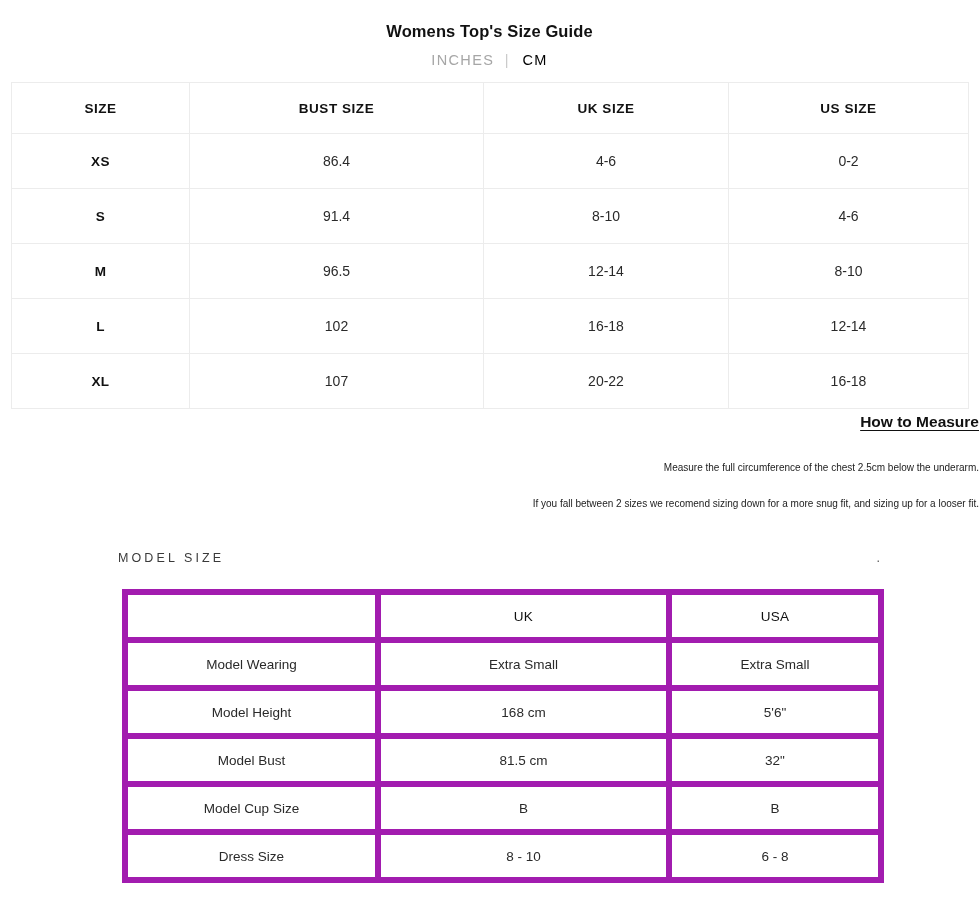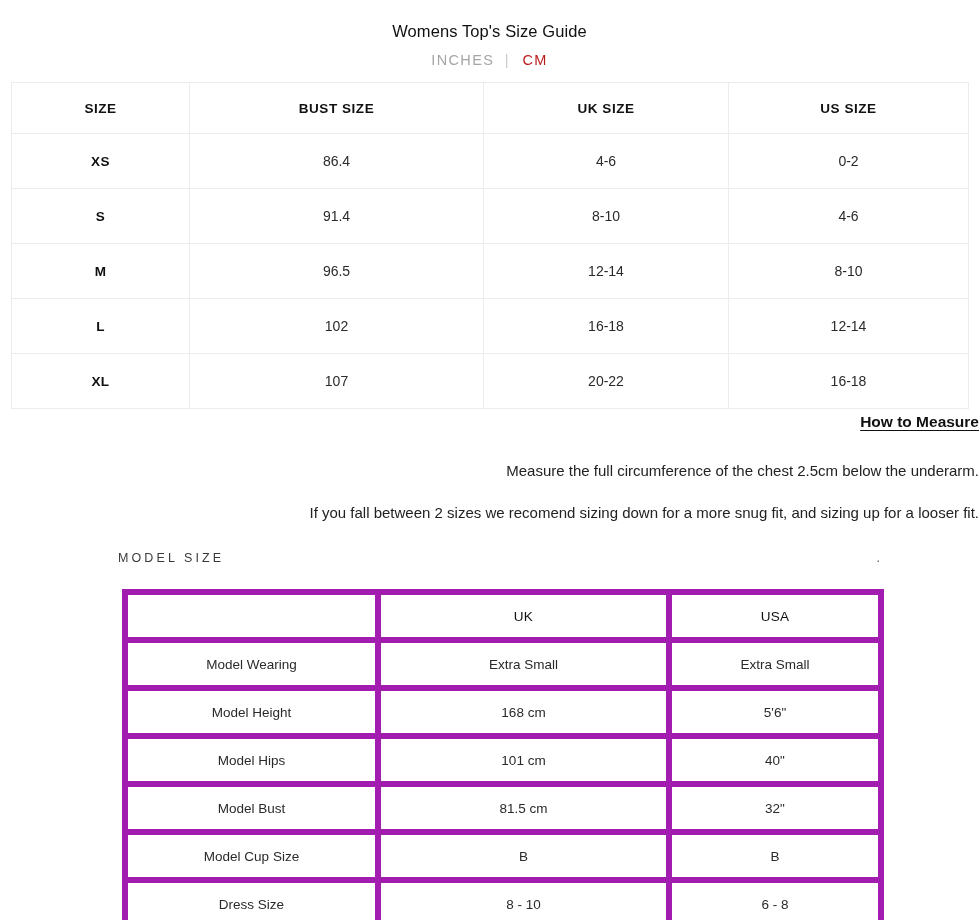--- a/index.html
+++ b/index.html
@@ -13,42 +13,42 @@
     font-family: "Liberation Sans", sans-serif;
     color: #1a1a1a;
     overflow: hidden;
     position: relative;
   }
 
   
   .page-title {
     text-align: center;
     font-size: 16.5px;
-    font-weight: normal;
+    font-weight: bold;
     color: #111111;
     letter-spacing: 0.1px;
     margin: 0;
     padding-top: 22px;
     line-height: 1.2;
   }
 
   .unit-toggle {
     text-align: center;
     margin-top: 10px;
     font-size: 14.5px;
     letter-spacing: 1.4px;
     line-height: 1.2;
     white-space: nowrap;
   }
   .unit-toggle .unit {
     cursor: pointer;
     display: inline-block;
   }
   .unit-inactive { color: #a6a6a6; }
-  .unit-active   { color: #b91c1c; }
+  .unit-active   { color: #000000; }
   .unit-sep {
     color: #c9c9c9;
     display: inline-block;
     padding: 0 7px 0 5px;
     font-weight: 300;
   }
 
   
   .size-table-wrap {
     position: absolute;
@@ -103,21 +103,21 @@
     font-size: 15.5px;
     font-weight: bold;
     color: #111111;
     text-decoration: underline;
     text-underline-offset: 3px;
     display: inline-block;
     margin: 0;
     line-height: 1.3;
   }
   .measure-line {
-    font-size: 15px;
+    font-size: 10px;
     font-weight: normal;
     color: #222222;
     line-height: 1.35;
   }
   .measure-line-1 { margin-top: 29px; }
   .measure-line-2 { margin-top: 22px; }
 
   
   .model-heading-row {
     position: absolute;
@@ -262,25 +262,20 @@
         <td>Model Wearing</td>
         <td>Extra Small</td>
         <td>Extra Small</td>
       </tr>
       <tr>
         <td>Model Height</td>
         <td>168 cm</td>
         <td>5'6"</td>
       </tr>
       <tr>
-        <td>Model Hips</td>
-        <td>101 cm</td>
-        <td>40"</td>
-      </tr>
-      <tr>
         <td>Model Bust</td>
         <td>81.5 cm</td>
         <td>32"</td>
       </tr>
       <tr>
         <td>Model Cup Size</td>
         <td>B</td>
         <td>B</td>
       </tr>
       <tr>

